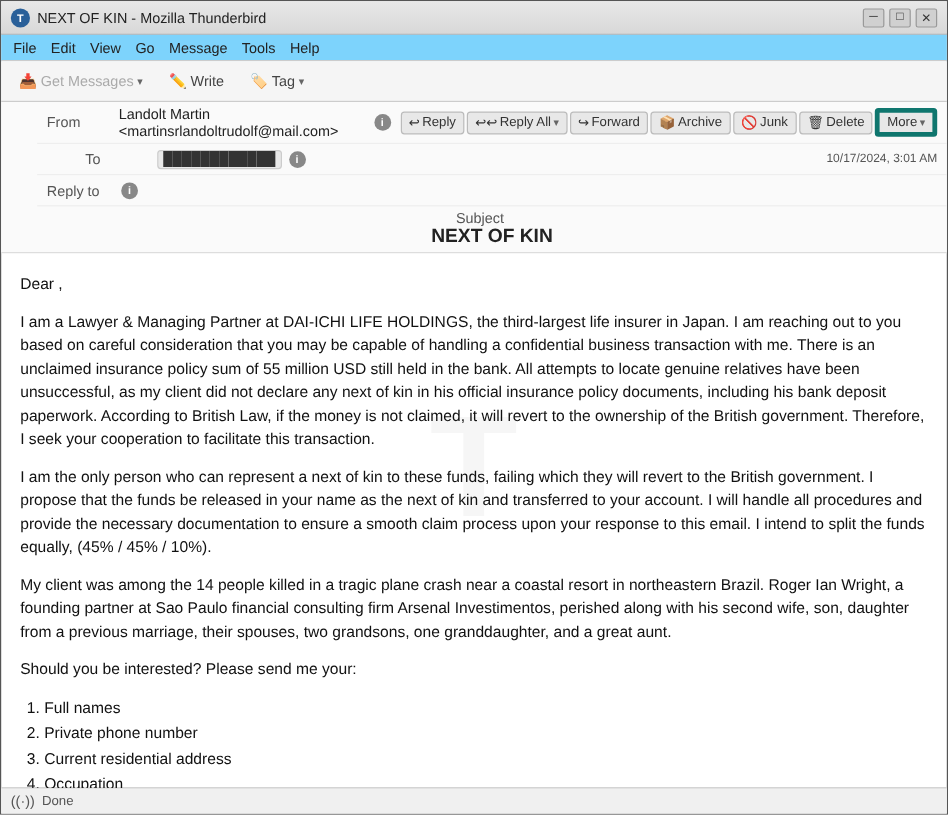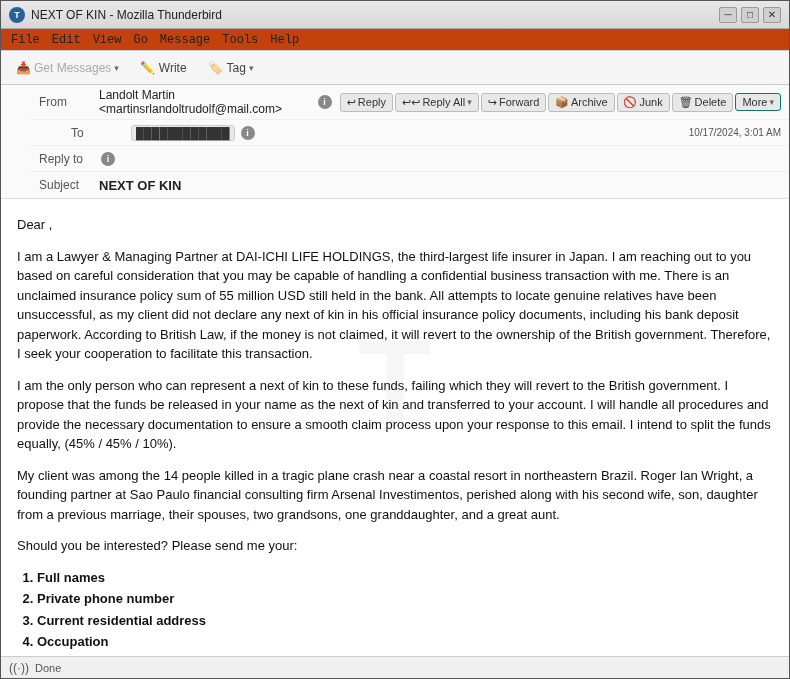--- a/index.html
+++ b/index.html
@@ -56,28 +56,27 @@
       border: 1px solid #999;
       border-radius: 2px;
       font-size: 10px;
       display: flex; align-items: center; justify-content: center;
       cursor: pointer;
       color: #333;
     }
 
     
     .menu-bar {
-      background: #c2410c;
+      background: #7dd3fc;
       border-bottom: 1px solid #ccc;
       display: flex;
       align-items: center;
       padding: 1px 4px;
       height: 22px;
       flex-shrink: 0;
-      font-family: Liberation Mono, monospace;
     }
     .menu-item {
       padding: 2px 6px;
       font-size: 12px;
       color: #222;
       cursor: pointer;
       border-radius: 2px;
     }
 
     
@@ -116,21 +115,21 @@
       flex-shrink: 0;
     }
     .header-row {
       display: flex;
       align-items: center;
       border-bottom: 1px solid #eee;
       padding: 3px 8px;
       min-height: 26px;
       margin-left: 30px;
     }
-    .header-row:last-child { border-bottom: none; }
+    .header-row:last-child { border-bottom: none; flex-direction: column; }
     .header-label {
       width: 60px;
       font-size: 12px;
       color: #555;
       flex-shrink: 0;
     }
     .header-value {
       flex: 1;
       font-size: 12px;
       color: #222;
@@ -148,21 +147,21 @@
       padding: 2px 6px;
       background: #e8e8e8;
       border: 1px solid #bbb;
       border-radius: 3px;
       font-size: 11px;
       color: #333;
       cursor: pointer;
     }
     .subject-value {
       font-weight: bold;
-      font-size: 13px;
+      font-size: 16px;
     }
     .date-right {
       font-size: 10px;
       color: #555;
       margin-left: auto;
     }
     .to-row {
       display: flex;
       align-items: center;
       padding-left: 40px;
@@ -198,21 +197,20 @@
     }
     .email-body p {
       margin-bottom: 12px;
     }
     .email-body ol {
       margin-left: 20px;
       margin-bottom: 12px;
     }
     .email-body li {
       margin-bottom: 2px;
-      font-weight: bold;
     }
 
     
     .watermark {
       position: absolute;
       top: 40%;
       left: 50%;
       transform: translate(-50%, -50%);
       opacity: 0.08;
       font-size: 120px;
@@ -243,21 +241,21 @@
     .status-icon {
       font-size: 12px;
     }
 
     .more-btn {
       display: flex;
       align-items: center;
       gap: 2px;
       padding: 2px 6px;
       background: #e8e8e8;
-      border: 1px solid #0f766e;
+      border: 4px solid #0f766e;
       border-radius: 3px;
       font-size: 11px;
       color: #333;
       cursor: pointer;
     }
   </style>
 </head>
 <body>
 
 <div class="window">

